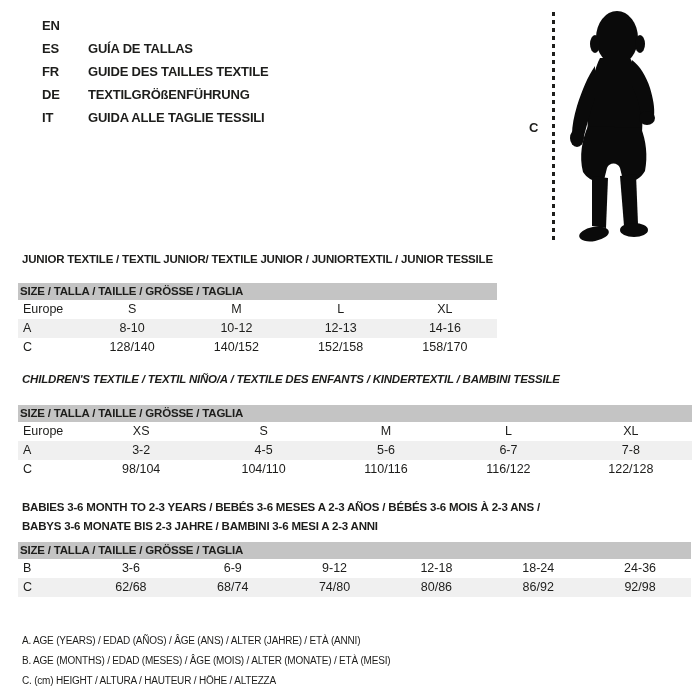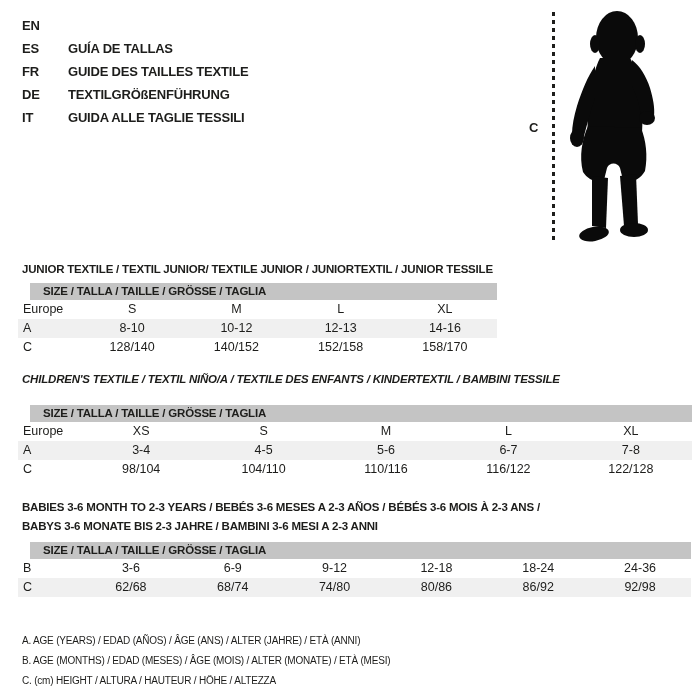--- a/index.html
+++ b/index.html
@@ -8,42 +8,42 @@
     --stripe:#f0f0f0;
   }
   *{margin:0;padding:0;box-sizing:border-box;}
   html,body{background:#fff;}
   .page{
     position:relative;width:700px;height:700px;background:#ffffff;
     font-family:"Liberation Sans",sans-serif;color:var(--ink);overflow:hidden;
   }
   
   .lang-list{position:absolute;left:22px;top:14px;}
-  .lang-row{display:flex;height:23px;line-height:23px;font-weight:bold;font-size:13px;letter-spacing:-0.2px;}
+  .lang-row{display:flex;height:23px;line-height:23px;font-weight:bold;font-size:13px;letter-spacing:-0.2px;margin-left:20px;}
   .lang-code{width:46px;}
   
   .dash-line{
     position:absolute;left:552px;top:12px;width:3px;height:231px;
     background:repeating-linear-gradient(to bottom,var(--ink) 0 4px,transparent 4px 8px);
   }
   .fig-label{position:absolute;left:529px;top:120px;font-weight:bold;font-size:13px;}
   .baby-svg{position:absolute;left:562px;top:8px;width:105px;height:238px;}
   
   .sec-title{position:absolute;font-weight:bold;font-size:11.5px;letter-spacing:-0.2px;line-height:19px;white-space:nowrap;}
-  .title-1{left:22px;top:260px;}
+  .title-1{left:22px;top:250px;}
   .title-2{left:22px;top:370px;font-style:italic;}
   .title-3{left:22px;top:498px;}
   
   .tbl{position:absolute;}
   .tbl-1{left:18px;top:283px;width:479px;}
   .tbl-2{left:18px;top:405px;width:674px;}
   .tbl-3{left:18px;top:542px;width:673px;}
   .thead{
     height:17px;line-height:17px;background:var(--hdr);
-    font-weight:bold;font-size:11.5px;letter-spacing:-0.2px;padding-left:13px;margin-left:12px;
+    font-weight:bold;font-size:11.5px;letter-spacing:-0.2px;padding-left:2px;
   }
   .trow{display:flex;height:19px;line-height:19px;font-size:12.5px;}
   .trow.striped{background:var(--stripe);}
   .tlabel{width:62px;padding-left:5px;}
   .tcell{flex:1;text-align:center;}
   
   .footnotes{position:absolute;left:22px;top:631px;}
   .footnote{font-weight:normal;font-size:10px;letter-spacing:-0.2px;line-height:20px;white-space:nowrap;}
 </style>
 </head>
@@ -127,21 +127,21 @@
       <div class="trow">
         <span class="tlabel">Europe</span>
         <span class="tcell">XS</span>
         <span class="tcell">S</span>
         <span class="tcell">M</span>
         <span class="tcell">L</span>
         <span class="tcell">XL</span>
       </div>
       <div class="trow striped">
         <span class="tlabel">A</span>
-        <span class="tcell">3-4</span>
+        <span class="tcell">3-2</span>
         <span class="tcell">4-5</span>
         <span class="tcell">5-6</span>
         <span class="tcell">6-7</span>
         <span class="tcell">7-8</span>
       </div>
       <div class="trow">
         <span class="tlabel">C</span>
         <span class="tcell">98/104</span>
         <span class="tcell">104/110</span>
         <span class="tcell">110/116</span>

